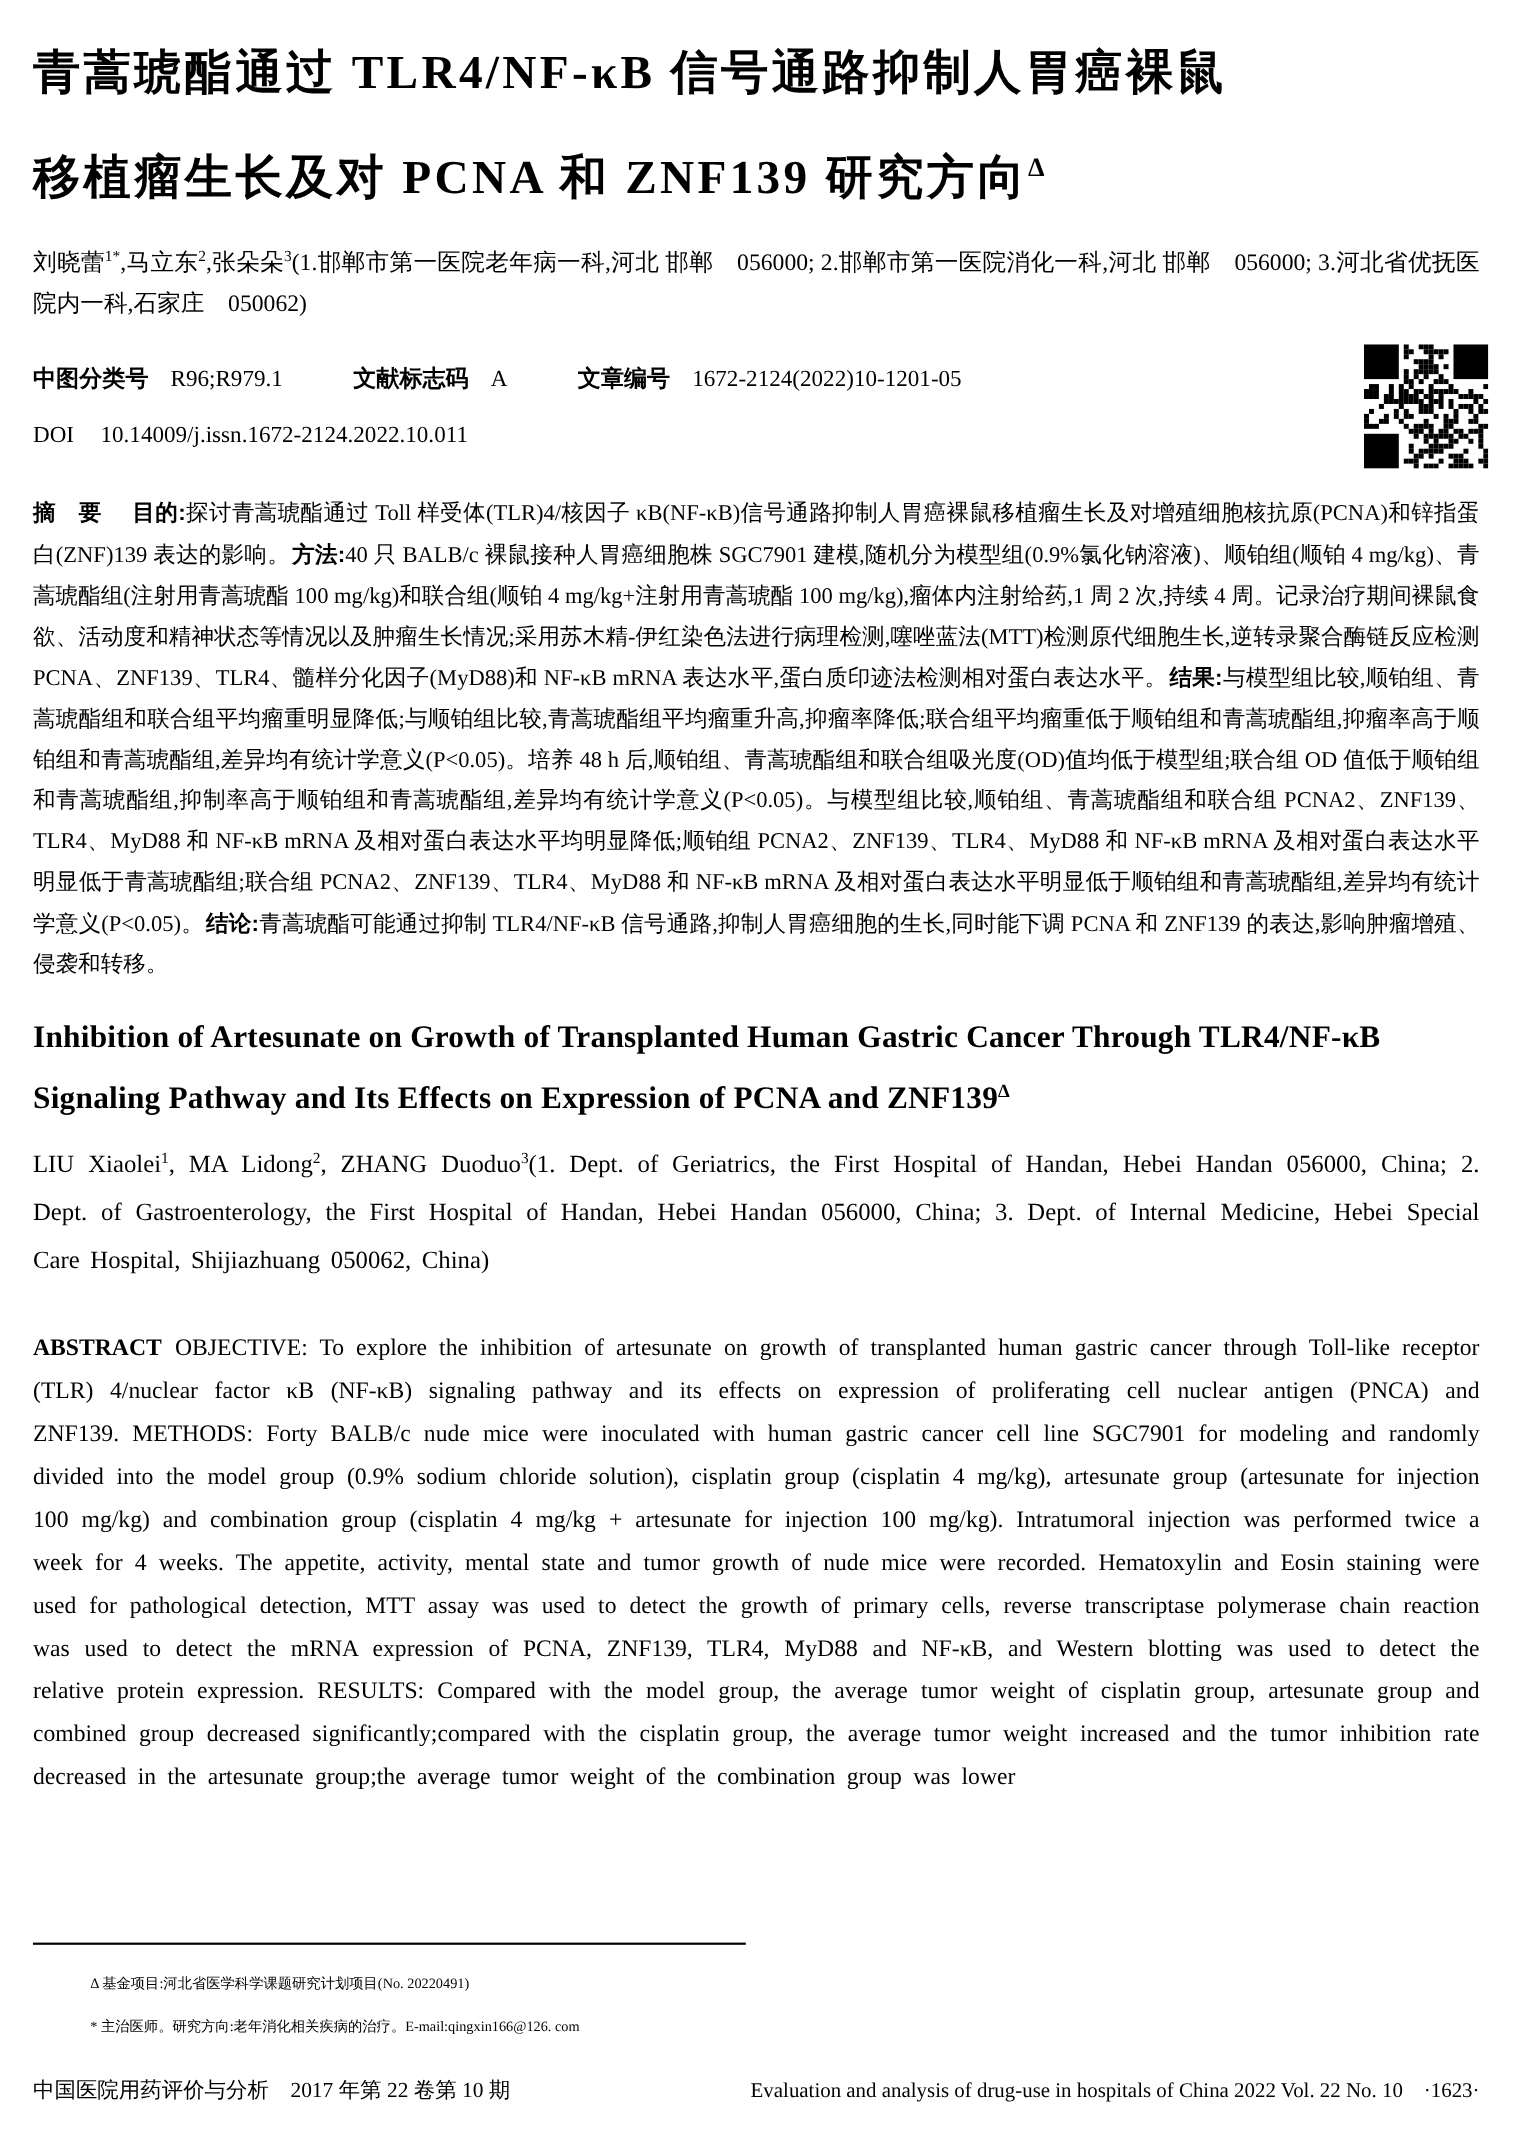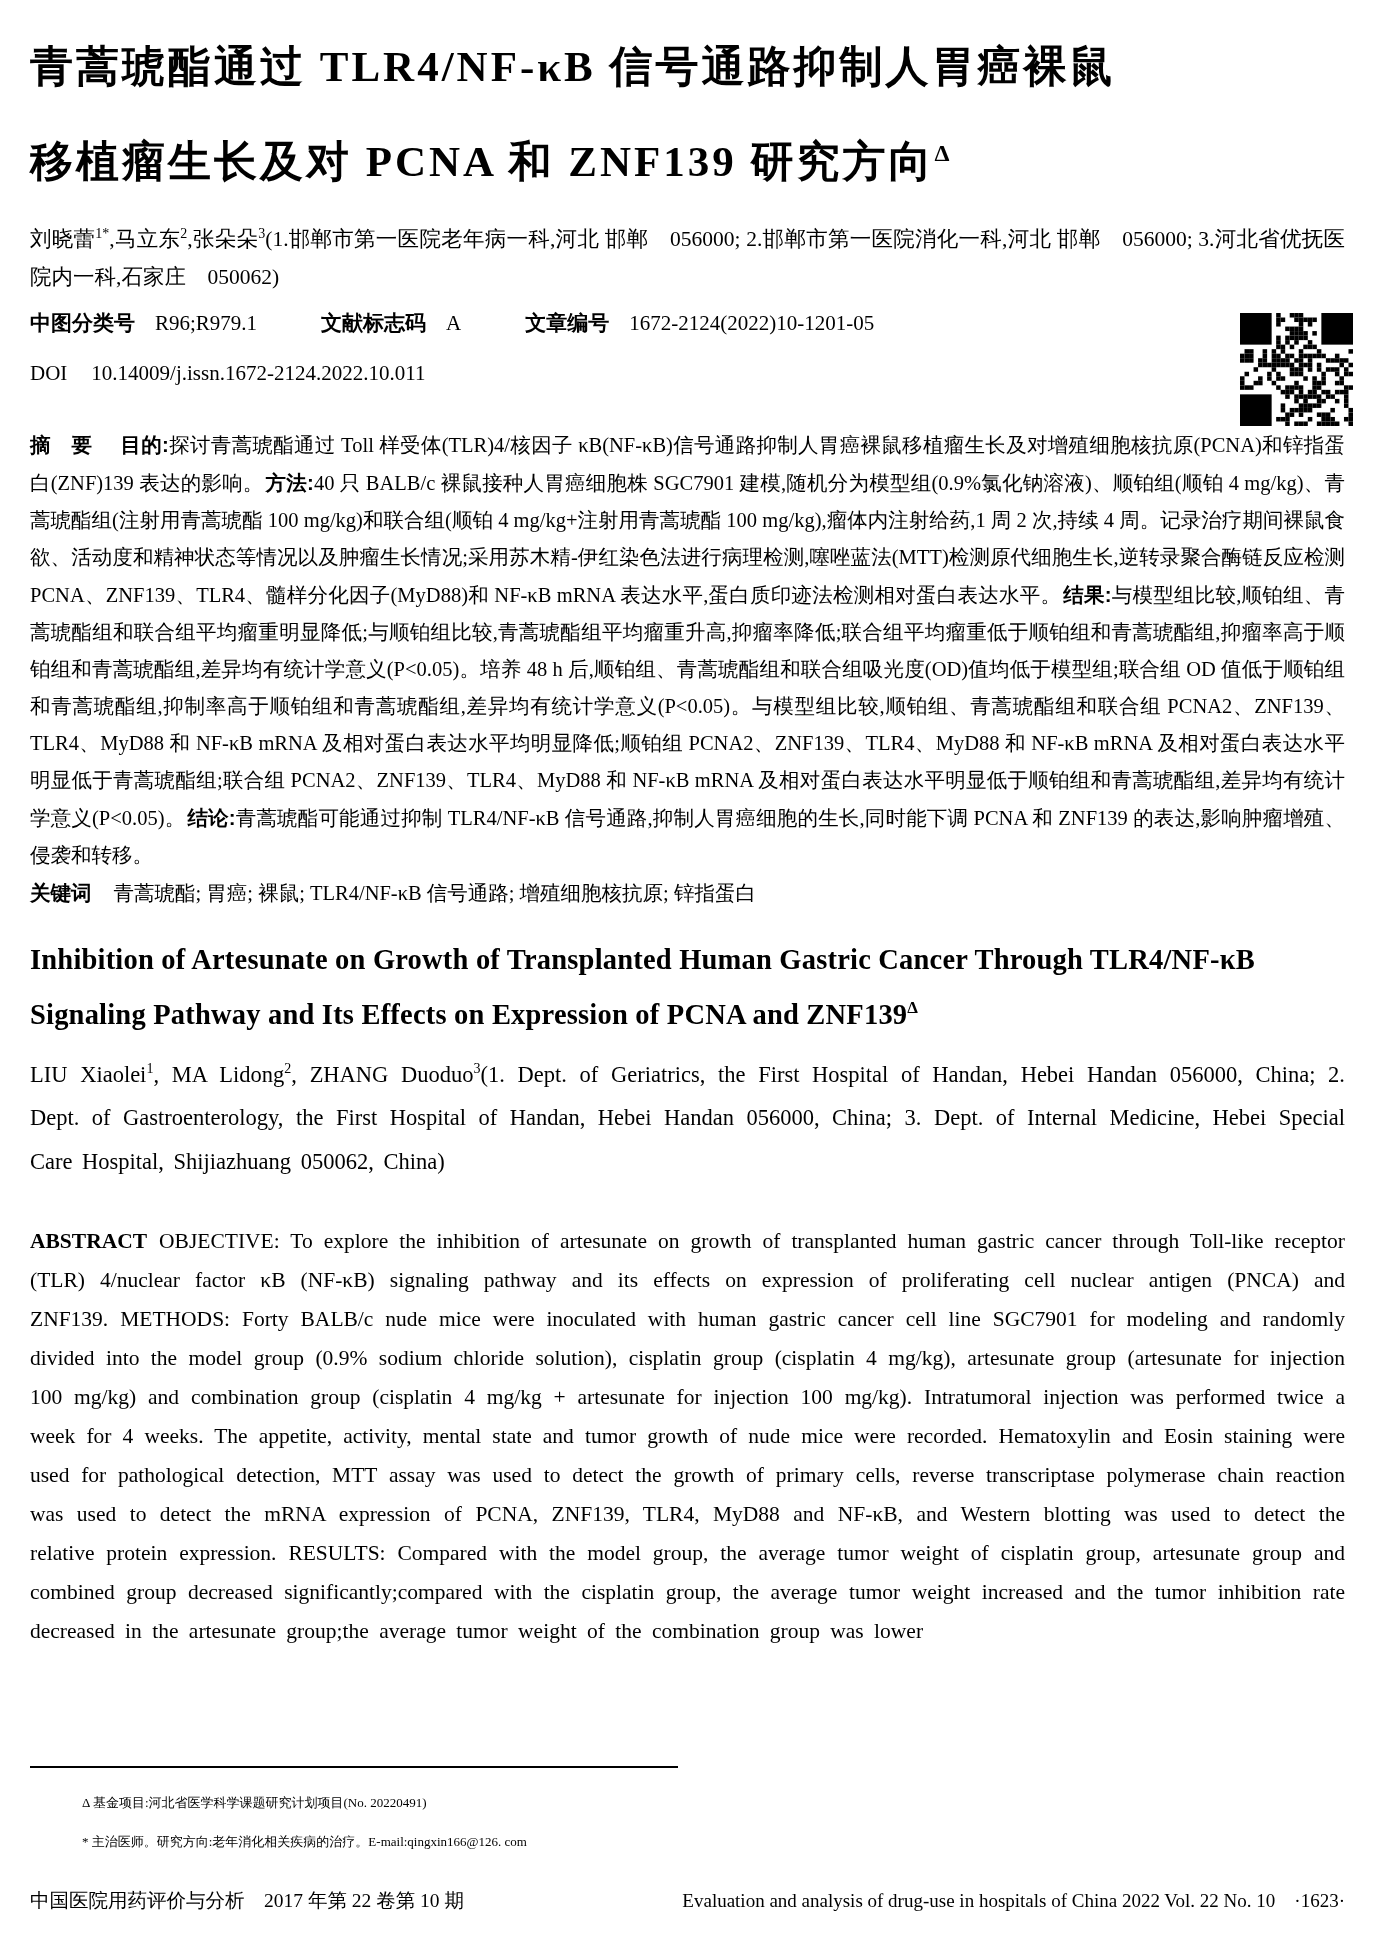--- a/index.html
+++ b/index.html
@@ -17,21 +17,21 @@
   }
   .title-zh sup{font-size:24px;letter-spacing:0;}
 
   
   .authors-zh{
     margin:10px 0 0 0;font-size:21.5px;line-height:38px;text-align:justify;font-family:Liberation Serif, serif;
   }
   .authors-zh sup{font-size:14px;}
 
   
-  .meta-row{margin-top:12px;font-size:21px;line-height:30px;white-space:nowrap;}
+  .meta-row{margin-top:34px;font-size:21px;line-height:30px;white-space:nowrap;}
   .doi-row{margin-top:20px;font-size:21px;line-height:30px;}
   .hei{font-family:"Liberation Sans","DejaVu Sans",sans-serif;font-weight:700;}
   .mv{margin-left:20px;}
   .gap{margin-right:64px;}
   .doi-row .mv{margin-left:24px;}
 
   
   .qr{position:absolute;top:313px;right:22px;width:113px;height:113px;}
   .qr svg{width:113px;height:113px;}
   .qr rect{fill:#000;}
@@ -302,21 +302,20 @@
         <rect x="9" y="9" width="13.5" height="13.5"></rect>
         <rect x="83.25" y="2.25" width="27" height="27" fill="none" stroke="#000" stroke-width="4.5"></rect>
         <rect x="90" y="9" width="13.5" height="13.5"></rect>
         <rect x="2.25" y="83.25" width="27" height="27" fill="none" stroke="#000" stroke-width="4.5"></rect>
         <rect x="9" y="90" width="13.5" height="13.5"></rect>
       </svg>
   </div>
 
   <p class="abs-zh"><b class="hei lead">摘　要</b><b class="hei inline-label">目的:</b><span>探讨青蒿琥酯通过 Toll 样受体(TLR)4/核因子 κB(NF-κB)信号通路抑制人胃癌裸鼠移植瘤生长及对增殖细胞核抗原(PCNA)和锌指蛋白(ZNF)139 表达的影响。</span><b class="hei inline-label">方法:</b><span>40 只 BALB/c 裸鼠接种人胃癌细胞株 SGC7901 建模,随机分为模型组(0.9%氯化钠溶液)、顺铂组(顺铂 4 mg/kg)、青蒿琥酯组(注射用青蒿琥酯 100 mg/kg)和联合组(顺铂 4 mg/kg+注射用青蒿琥酯 100 mg/kg),瘤体内注射给药,1 周 2 次,持续 4 周。记录治疗期间裸鼠食欲、活动度和精神状态等情况以及肿瘤生长情况;采用苏木精-伊红染色法进行病理检测,噻唑蓝法(MTT)检测原代细胞生长,逆转录聚合酶链反应检测 PCNA、ZNF139、TLR4、髓样分化因子(MyD88)和 NF-κB mRNA 表达水平,蛋白质印迹法检测相对蛋白表达水平。</span><b class="hei inline-label">结果:</b><span>与模型组比较,顺铂组、青蒿琥酯组和联合组平均瘤重明显降低;与顺铂组比较,青蒿琥酯组平均瘤重升高,抑瘤率降低;联合组平均瘤重低于顺铂组和青蒿琥酯组,抑瘤率高于顺铂组和青蒿琥酯组,差异均有统计学意义(P&lt;0.05)。培养 48 h 后,顺铂组、青蒿琥酯组和联合组吸光度(OD)值均低于模型组;联合组 OD 值低于顺铂组和青蒿琥酯组,抑制率高于顺铂组和青蒿琥酯组,差异均有统计学意义(P&lt;0.05)。与模型组比较,顺铂组、青蒿琥酯组和联合组 PCNA2、ZNF139、TLR4、MyD88 和 NF-κB mRNA 及相对蛋白表达水平均明显降低;顺铂组 PCNA2、ZNF139、TLR4、MyD88 和 NF-κB mRNA 及相对蛋白表达水平明显低于青蒿琥酯组;联合组 PCNA2、ZNF139、TLR4、MyD88 和 NF-κB mRNA 及相对蛋白表达水平明显低于顺铂组和青蒿琥酯组,差异均有统计学意义(P&lt;0.05)。</span><b class="hei inline-label">结论:</b><span>青蒿琥酯可能通过抑制 TLR4/NF-κB 信号通路,抑制人胃癌细胞的生长,同时能下调 PCNA 和 ZNF139 的表达,影响肿瘤增殖、侵袭和转移。</span></p>
 
-  <p class="keywords"><b class="hei lead">关键词</b><span>青蒿琥酯; 胃癌; 裸鼠; TLR4/NF-κB 信号通路; 增殖细胞核抗原; 锌指蛋白</span></p>
 
   <h2 class="title-en"><span>Inhibition of Artesunate on Growth of Transplanted Human Gastric Cancer Through TLR4/NF-κB</span> <span>Signaling Pathway and Its Effects on Expression of PCNA and ZNF139</span><sup>Δ</sup></h2>
 
   <p class="authors-en"><span>LIU Xiaolei</span><sup>1</sup><span>, MA Lidong</span><sup>2</sup><span>, ZHANG Duoduo</span><sup>3</sup><span>(1. Dept. of Geriatrics, the First Hospital of Handan, Hebei Handan 056000, China; 2. Dept. of Gastroenterology, the First Hospital of Handan, Hebei Handan 056000, China; 3. Dept. of Internal Medicine, Hebei Special Care Hospital, Shijiazhuang 050062, China)</span></p>
 
   <p class="abs-en"><span class="lead">ABSTRACT</span><span>OBJECTIVE:</span> <span>To explore the inhibition of artesunate on growth of transplanted human gastric cancer through Toll-like receptor (TLR) 4/nuclear factor κB (NF-κB) signaling pathway and its effects on expression of proliferating cell nuclear antigen (PNCA) and ZNF139.</span> <span>METHODS:</span> <span>Forty BALB/c nude mice were inoculated with human gastric cancer cell line SGC7901 for modeling and randomly divided into the model group (0.9% sodium chloride solution), cisplatin group (cisplatin 4 mg/kg), artesunate group (artesunate for injection 100 mg/kg) and combination group (cisplatin 4 mg/kg + artesunate for injection 100 mg/kg). Intratumoral injection was performed twice a week for 4 weeks. The appetite, activity, mental state and tumor growth of nude mice were recorded. Hematoxylin and Eosin staining were used for pathological detection, MTT assay was used to detect the growth of primary cells, reverse transcriptase polymerase chain reaction was used to detect the mRNA expression of PCNA, ZNF139, TLR4, MyD88 and NF-κB, and Western blotting was used to detect the relative protein expression.</span> <span>RESULTS:</span> <span>Compared with the model group, the average tumor weight of cisplatin group, artesunate group and combined group decreased significantly;compared with the cisplatin group, the average tumor weight increased and the tumor inhibition rate decreased in the artesunate group;the average tumor weight of the combination group was lower</span></p>
 
   <div class="footnote-block">
     <div class="footnote-rule"></div>
     <p class="footnote"><span>Δ</span> <span>基金项目:河北省医学科学课题研究计划项目(No. 20220491)</span></p>

